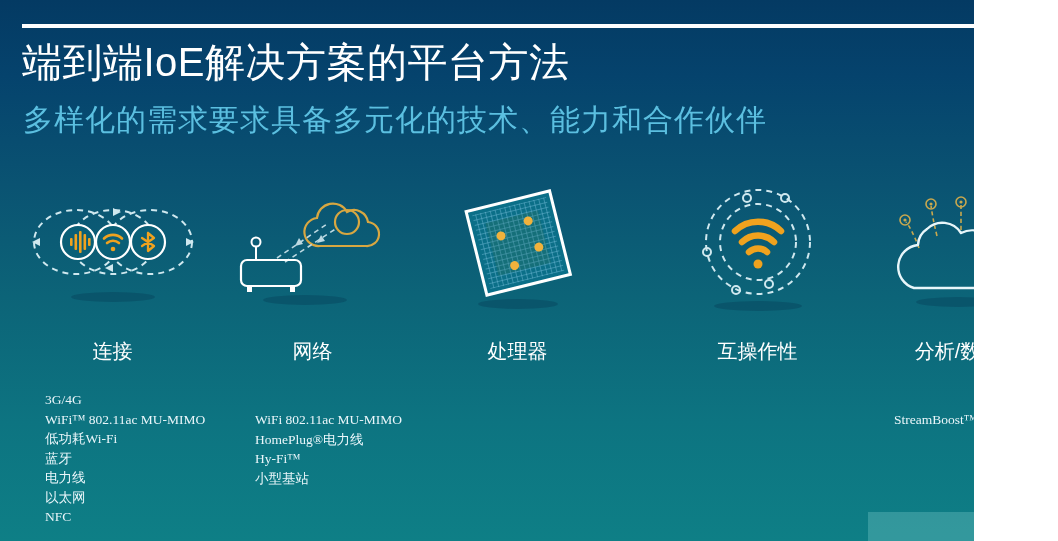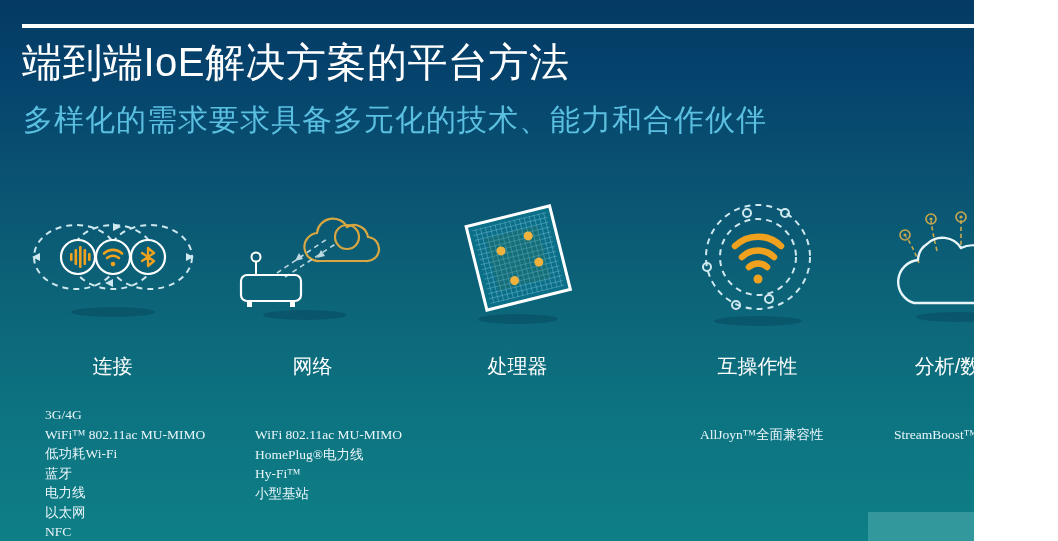--- a/index.html
+++ b/index.html
@@ -48,21 +48,21 @@
     line-height: 32px;
     color: #5bbfe0;
     letter-spacing: 1px;
     white-space: nowrap;
     font-weight: normal;
     margin: 0;
   }
   
   .column {
     position: absolute;
-    top: 195px;
+    top: 180px;
     height: 330px;
   }
   .icon-box {
     position: relative;
     width: 100%;
     height: 150px;
   }
   .icon-box svg {
     display: block;
     margin: 0 auto;
@@ -247,23 +247,20 @@
         <g fill="none" stroke="#f0a21e" stroke-width="6.5" stroke-linecap="round">
           <path d="M62 51 A33 33 0 0 1 108 51"></path>
           <path d="M69 62 A23 23 0 0 1 101 62"></path>
           <path d="M76 72 A13 13 0 0 1 94 72"></path>
         </g>
         <circle cx="85" cy="84" r="4.5" fill="#f0a21e"></circle>
         <ellipse cx="85" cy="126" rx="44" ry="5" fill="#063a52" opacity="0.35"></ellipse>
       </svg>
     </div>
     <div class="col-header">互操作性</div>
-    <ul class="col-items">
-      <li>AllJoyn™全面兼容性</li>
-    </ul>
   </div>
 
   <div class="column" id="col-analytics">
     <div class="icon-box">
       <svg width="170" height="145" viewBox="0 0 170 145">
         <g stroke="#c9a84e" stroke-width="1.6" fill="none" stroke-dasharray="4 3">
           <path d="M46 68 C40 52 36 46 33 42"></path>
           <path d="M64 56 C60 40 59 32 58 26"></path>
           <path d="M88 50 C88 38 88 30 88 24"></path>
           <path d="M108 56 C114 44 118 38 122 34"></path>

